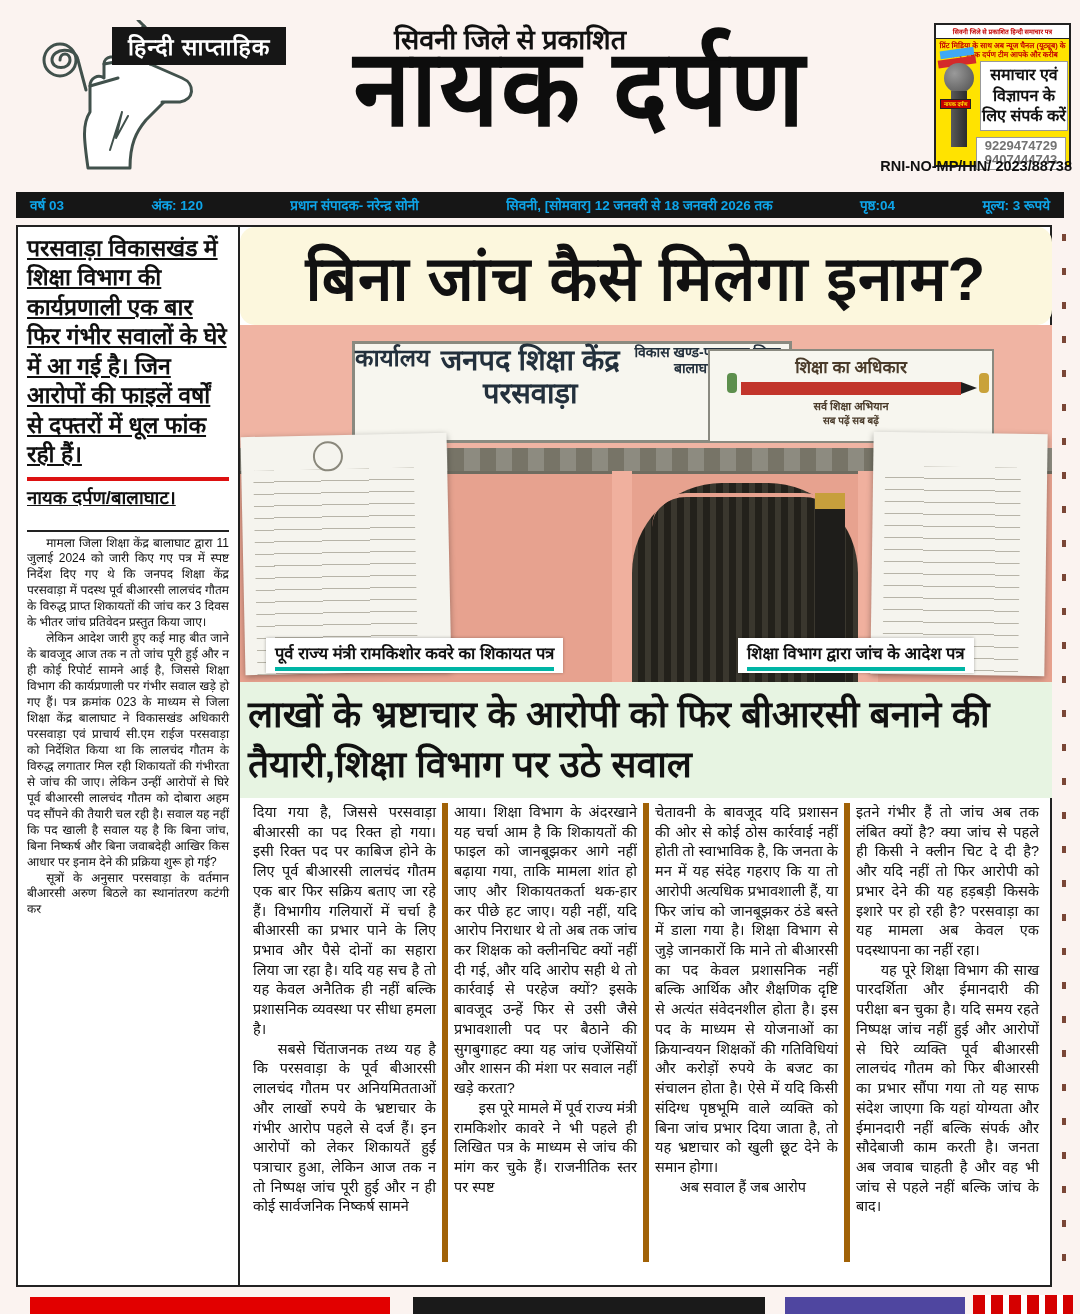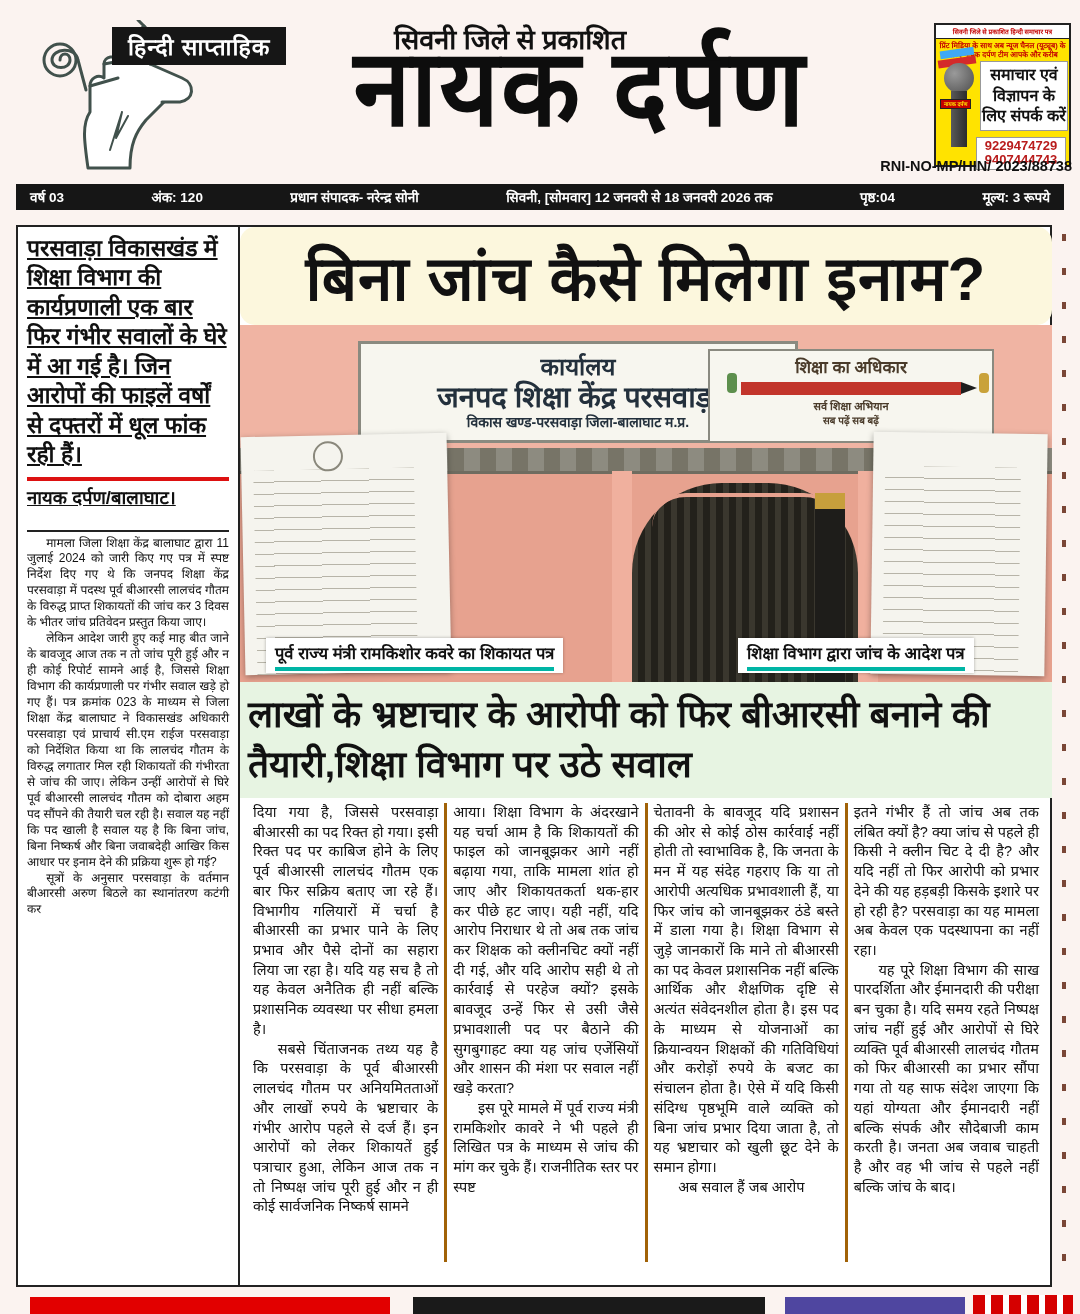--- a/index.html
+++ b/index.html
@@ -27,46 +27,46 @@
         background:radial-gradient(circle at 35% 35%,#9a9a9a,#4c4c4c);}
   .mic-body{position:absolute;left:15px;top:30px;width:16px;height:56px;
         background:linear-gradient(90deg,#5a5a5a,#2c2c2c);}
   .mic-label{position:absolute;left:4px;top:38px;background:#c40000;color:#ffe300;
         font-size:5.5px;text-align:center;padding:1px 3px;border:1px solid #222;line-height:1.2;}
   .chip1{position:absolute;left:4px;top:-12px;width:34px;height:8px;background:#3fa9f5;transform:rotate(-8deg);}
   .chip2{position:absolute;left:2px;top:-3px;width:38px;height:8px;background:#d42a2a;transform:rotate(-8deg);}
   .ad-contact{position:absolute;left:44px;top:0;width:84px;background:#fff;border:1px solid #999;
         color:#111;font-size:16px;text-align:center;line-height:1.3;padding:3px 1px;}
   .ad-phones{position:absolute;left:40px;top:112px;width:88px;background:#fff;border:1px solid #999;
-        color:#b91c1c;font-size:13px;text-align:center;line-height:1.1;padding:1px 0;}
+        color:#737373;font-size:13px;text-align:center;line-height:1.1;padding:1px 0;}
   .rni{position:absolute;right:8px;top:158px;font-weight:bold;font-size:14.5px;}
   
-  .info-bar{position:absolute;left:16px;top:184px;width:1048px;height:26px;background:#161616;
-        color:#ffffff;display:flex;align-items:center;justify-content:space-between;
+  .info-bar{position:absolute;left:16px;top:192px;width:1048px;height:26px;background:#161616;
+        color:#0ea5e9;display:flex;align-items:center;justify-content:space-between;
         font-size:13.5px;font-weight:bold;padding:0 14px;box-sizing:border-box;}
   
   .article{position:absolute;left:16px;top:225px;width:1036px;height:1062px;
         border:2px solid #222;background:#fff;box-sizing:border-box;}
   .left-col{position:absolute;left:0;top:0;width:222px;height:100%;border-right:2px solid #222;
         box-sizing:border-box;padding:7px 9px;overflow:hidden;}
   .intro{margin:0;font-size:23px;font-weight:bold;line-height:1.28;text-decoration:underline;}
   .red-rule{height:4px;background:#dd1111;margin:7px 0 3px 0;}
   .byline{font-weight:bold;font-size:18.5px;border-bottom:2px solid #222;padding-bottom:21px;margin-bottom:4px;text-decoration:underline;}
   .lp{margin:0;font-size:12px;line-height:1.33;text-align:justify;text-indent:1.6em;}
   .right-area{position:absolute;left:222px;top:0;width:812px;height:100%;}
   .headline{height:98px;background:#fcf7dd;display:flex;align-items:center;justify-content:center;
         font-size:62px;font-weight:900;letter-spacing:1px;white-space:nowrap;border-radius:15px;}
   
   .photo{position:relative;height:357px;background:linear-gradient(#f0b4a3 0 125px,#e7a28f 125px 100%);overflow:hidden;}
   .ledge{position:absolute;left:0;top:123px;width:100%;height:23px;
         background:repeating-linear-gradient(90deg,#8d8b80 0 16px,#777467 16px 32px);
         border-bottom:3px solid #6f6c60;}
-  .sign-left{position:absolute;left:118px;top:16px;width:440px;height:102px;background:#f7f6ef;
+  .sign-left{position:absolute;left:112px;top:16px;width:440px;height:102px;background:#f7f6ef;
         border:3px solid #8a8a80;box-sizing:border-box;text-align:center;color:#23303c;
-        display:flex;flex-direction:column;justify-content:center;line-height:1.15;}
+        display:flex;flex-direction:row;justify-content:center;line-height:1.15;}
   .sl1{font-size:24px;font-weight:bold;}
   .sl2{font-size:29px;font-weight:bold;}
   .sl3{font-size:14px;font-weight:bold;}
   .sign-right{position:absolute;left:468px;top:24px;width:286px;height:94px;background:#f7f6ef;
         border:2px solid #8a8a80;box-sizing:border-box;text-align:center;color:#4a3b2a;padding-top:4px;}
   .sr1{font-size:17px;font-weight:bold;}
   .pencil{position:relative;margin:4px auto 3px auto;width:220px;height:13px;background:#c2352b;}
   .pencil:before{content:"";position:absolute;right:-16px;top:0;border-left:16px solid #1d1d1d;
         border-top:6.5px solid transparent;border-bottom:6.5px solid transparent;}
   .kid1{position:absolute;left:-14px;top:-9px;width:10px;height:20px;background:#5d8f4d;border-radius:4px;}
@@ -91,21 +91,21 @@
   .emblem{position:absolute;left:72px;top:6px;width:26px;height:26px;border:2px solid #8a887c;border-radius:50%;}
   .caption{position:absolute;bottom:9px;background:#fff;padding:3px 9px 2px 9px;font-weight:bold;
         font-size:16.5px;box-shadow:0 0 3px rgba(0,0,0,.3);}
   .caption .tick{height:4px;background:#00b5a5;margin-top:3px;}
   .cap-left{left:26px;}
   .cap-right{left:498px;}
   
   .subhead{height:116px;background:#e7f4e2;display:flex;align-items:center;justify-content:center;
         text-align:left;font-size:37px;font-weight:800;line-height:1.35;padding:18px 8px;box-sizing:border-box;}
   .cols{display:flex;height:469px;padding:5px 7px;box-sizing:border-box;}
-  .col{flex:1;padding:0 6px;overflow:hidden;border-right:3px solid #a16207;}
+  .col{flex:1;padding:0 6px;overflow:hidden;border-right:6px solid #a16207;}
   .col:last-child{border-right:none;}
   .col p{margin:0;font-size:14.5px;line-height:1.36;text-align:justify;}
   .col p.ind{text-indent:1.7em;}
   
   .right-strip{position:absolute;left:1056px;top:228px;width:24px;height:1058px;background:#fbf3f0;}
   .right-strip .frag{position:absolute;left:6px;top:6px;width:4px;height:1040px;
         background:repeating-linear-gradient(180deg,#7a4636 0 7px,transparent 7px 34px);}
   .bar{position:absolute;top:1297px;height:17px;}
   .bar-red1{left:30px;width:360px;background:#e20000;}
   .bar-black{left:413px;width:352px;background:#1a1a1a;}

